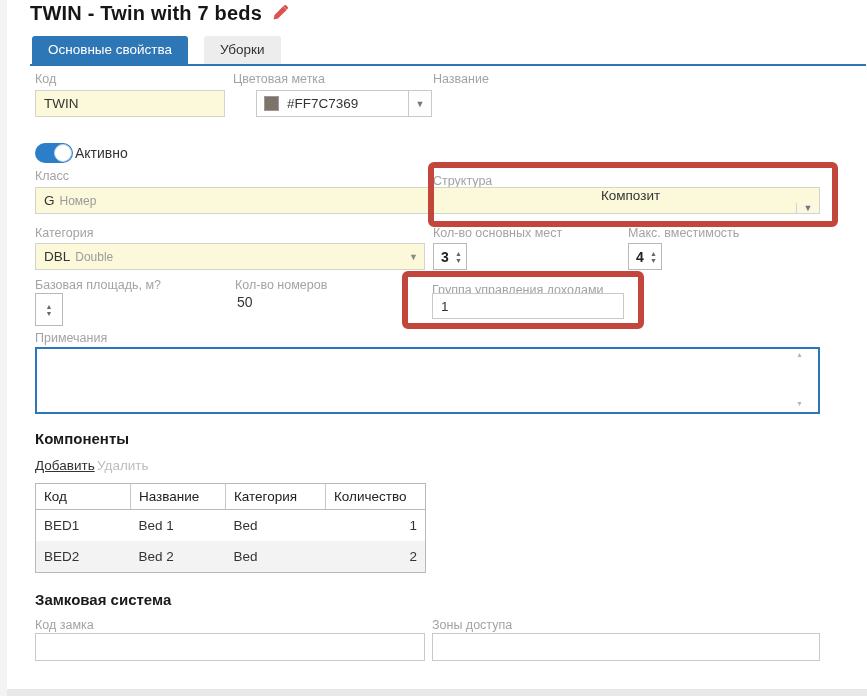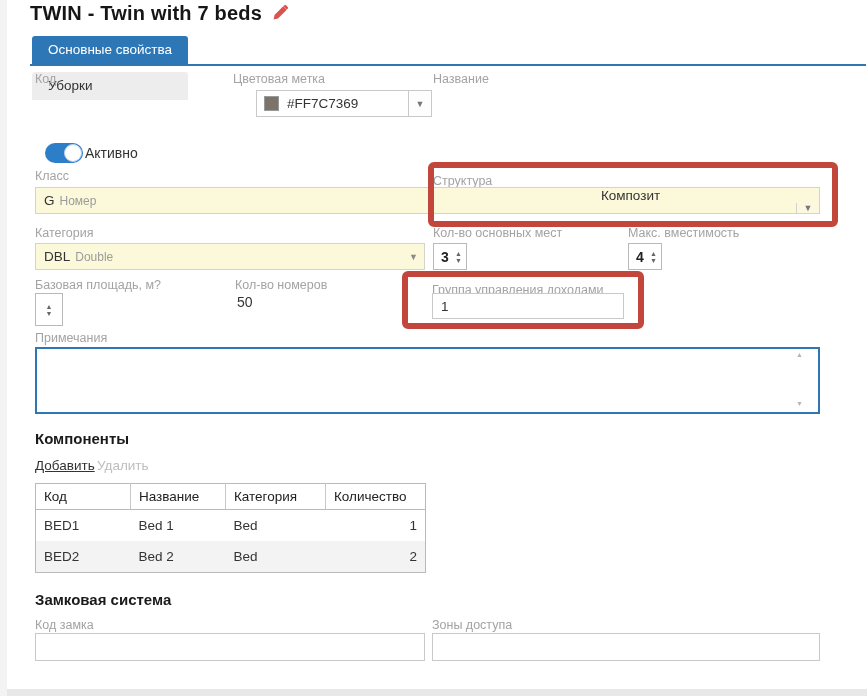--- a/index.html
+++ b/index.html
@@ -7,21 +7,21 @@
   body { font-family:"Liberation Sans", sans-serif; }
   .stage { position:relative; width:867px; height:696px; background:#fff; overflow:hidden; }
 
   .edge-left { position:absolute; left:0; top:0; width:7px; height:696px; background:#f3f3f3; }
   .edge-bottom { position:absolute; left:7px; top:689px; width:860px; height:7px; background:#e8e8e8; }
 
   .page-title { position:absolute; left:30px; top:2px; font-size:20px; font-weight:bold; color:#161616; letter-spacing:0.2px; }
   .pencil { display:inline-block; margin-left:10px; vertical-align:-1px; }
 
   
-  .tabs { position:absolute; left:32px; top:36px; height:28px; display:flex; gap:8px;flex-direction:column; }
+  .tabs { position:absolute; left:32px; top:36px; height:28px; display:flex; gap:16px; }
   .tab { height:28px; line-height:28px; padding:0 16px; font-size:13.5px; border-radius:3px 3px 0 0; cursor:pointer; }
   .tab.active { background:#2e77b6; color:#fff; }
   .tab.inactive { background:#ededed; color:#333; }
   .tabline { position:absolute; left:30px; top:64px; width:836px; height:2px; background:#2e77b6; }
 
   .lbl { position:absolute; font-size:12.5px; color:#a3a3a3; white-space:nowrap; }
   .txt-input { position:absolute; height:27px; background:#fcf9da; border:1px solid #d4d4cb; font-size:13.5px; color:#333; padding:0 8px; font-family:"Liberation Sans", sans-serif; }
   .white-input { position:absolute; height:27px; background:#fff; border:1px solid #c9c9c9; font-size:13.5px; color:#333; padding:0 8px; font-family:"Liberation Sans", sans-serif; }
 
   
@@ -83,33 +83,34 @@
         </svg></span>
   </div>
 
   <div class="tabs">
     <div class="tab active">Основные свойства</div>
     <div class="tab inactive">Уборки</div>
   </div>
   <div class="tabline"></div>
 
   <div class="lbl" style="left:35px; top:72px;">Код</div>
+  <input class="txt-input" style="left: 35px; top: 90px; width: 190px;" value="TWIN">
 
   <div class="lbl" style="left:233px; top:72px;">Цветовая метка</div>
   <div class="combo white" style="left:216px; top:90px; width:176px;margin-left:40px;">
     <span class="swatch" style="background-color: rgb(124, 115, 105);"></span>
     <span class="val">#FF7C7369</span>
     <span class="caret-box">
         <span>▼</span>
       </span>
   </div>
 
   <div class="lbl" style="left:433px; top:72px;">Название</div>
 
-  <div class="toggle-row" style="left:35px; top:143px;margin-left:10px;">
+  <div class="toggle-row" style="left:35px; top:143px;">
     <div class="toggle">
         <div class="knob"></div>
       </div>
     <span class="tlabel">Активно</span>
   </div>
 
   <div class="lbl" style="left:35px; top:169px;">Класс</div>
   <div class="combo" style="left:35px; top:187px; width:412px;">
     <span class="val">G</span>
     <span class="desc">Номер</span>

